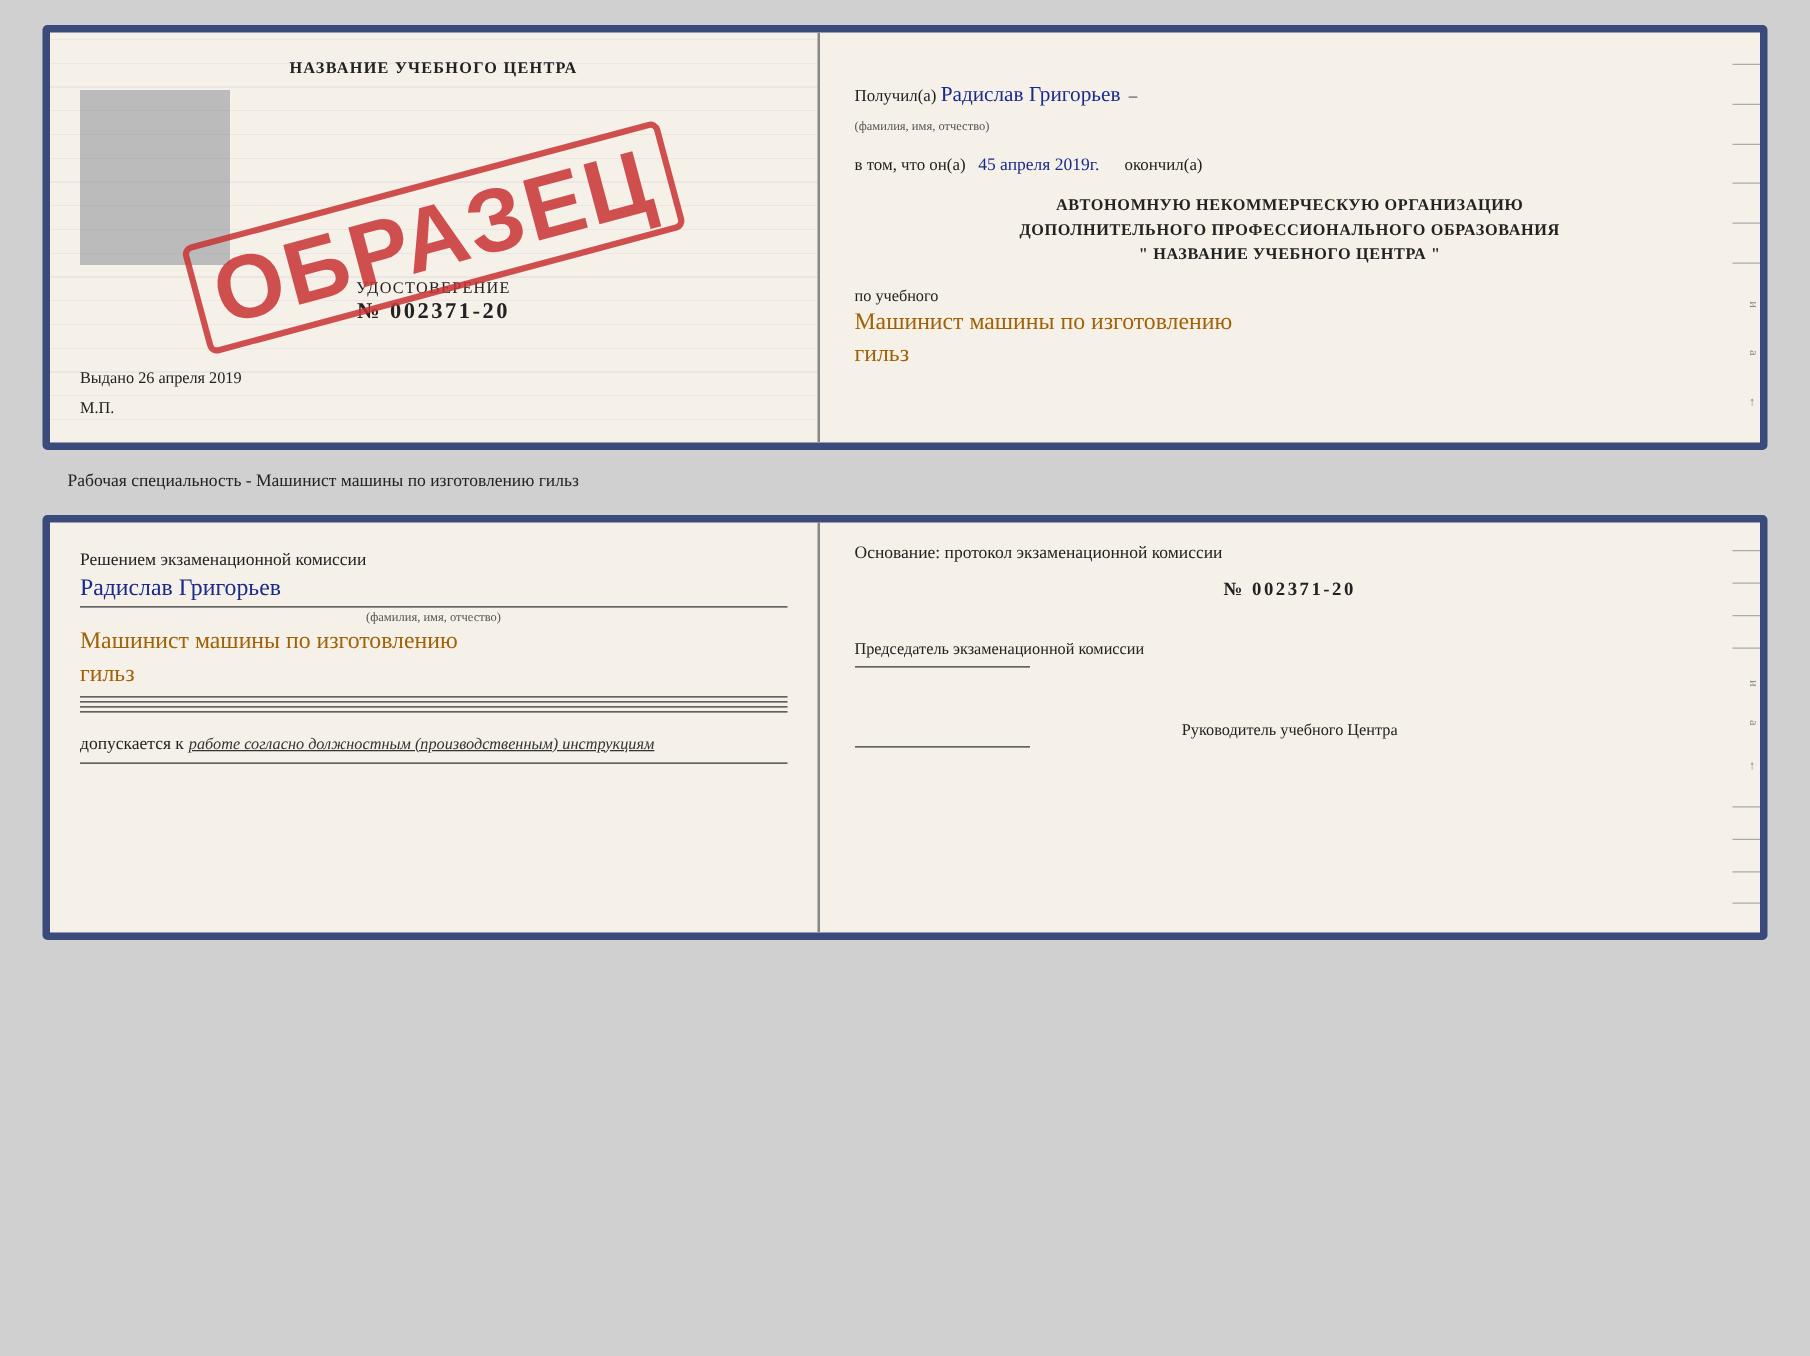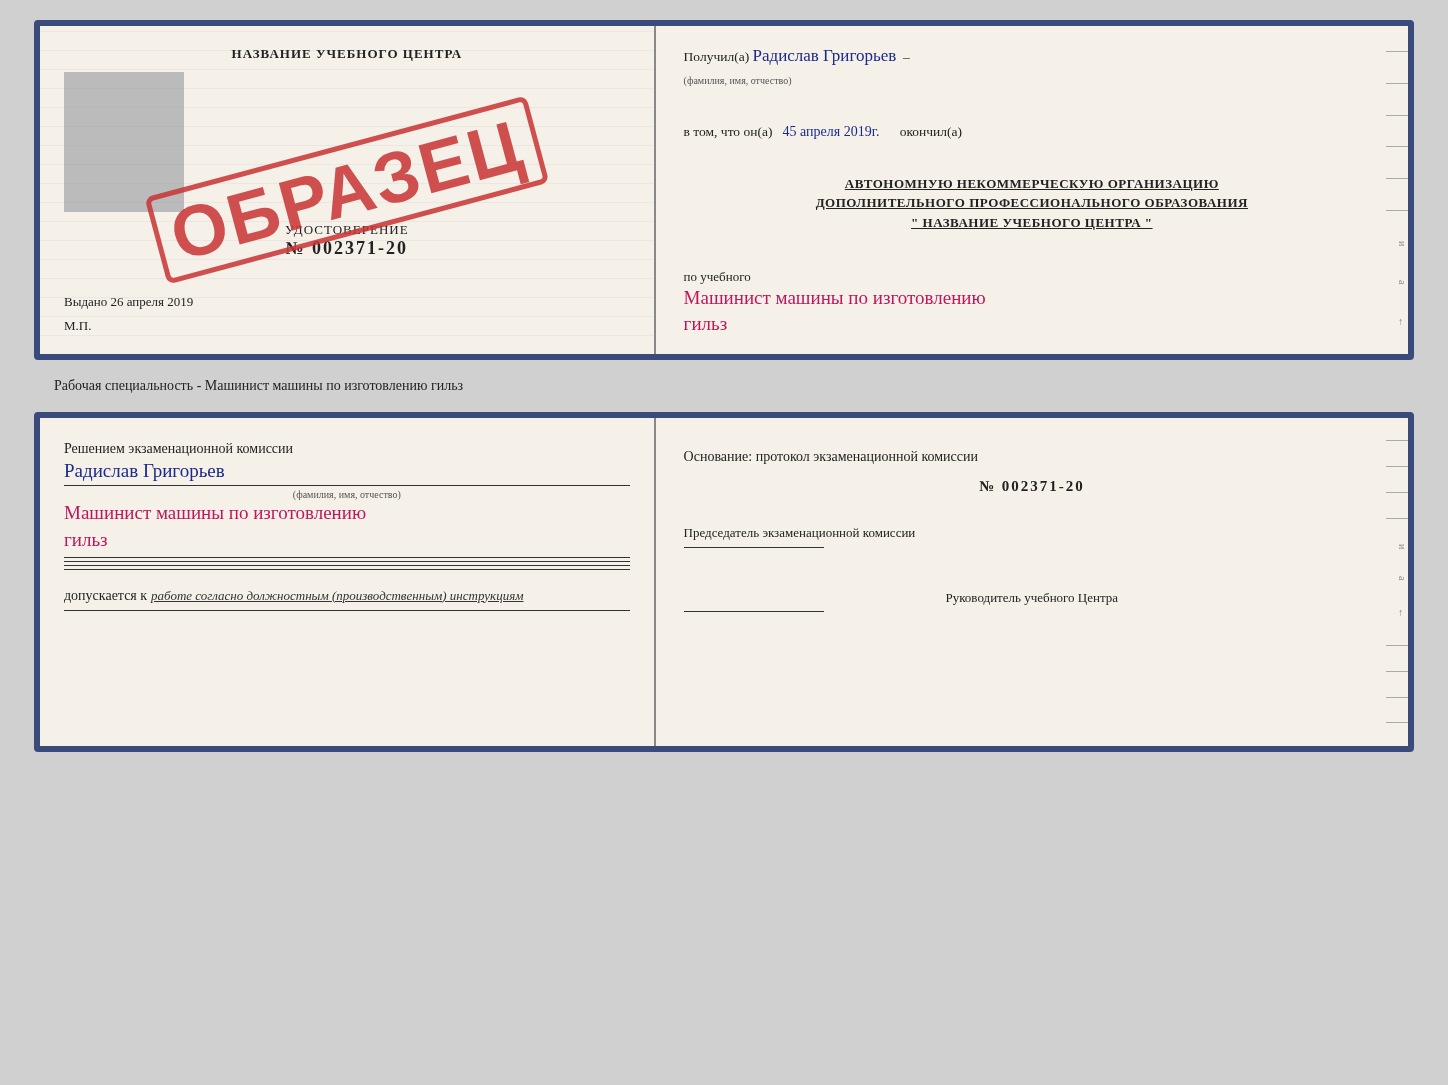--- a/index.html
+++ b/index.html
@@ -35,26 +35,25 @@
       border-right: 2px solid #888;
       padding: 20px 24px;
       position: relative;
       display: flex;
       flex-direction: column;
       justify-content: space-between;
     }
 
     .doc-right {
       width: 55%;
-      padding: 16px 28px;
-      display: flex;
-      flex-direction: column;
-      gap: 26px;
-      position: relative;
-      justify-content: space-between;
+      padding: 36px 28px;
+      display: flex;
+      flex-direction: column;
+      gap: 10px;
+      position: relative;
     }
 
     
     .doc-left::before {
       content: '';
       position: absolute;
       left: 0; top: 0; right: 0; bottom: 0;
       background: repeating-linear-gradient(
         0deg,
         transparent,
@@ -154,32 +153,31 @@
     }
 
     .right-section-center {
       text-align: center;
       font-size: 13px;
       font-weight: bold;
       text-transform: uppercase;
       line-height: 1.5;
       letter-spacing: 0.5px;
       color: #222;
-      text-decoration: underline;
     }
 
     .profession-line {
       font-size: 13px;
       color: #222;
       margin-top: 6px;
     }
 
     .profession-handwritten {
       font-family: 'Segoe Script', 'Brush Script MT', cursive;
-      color: #be185d;
+      color: #a16207;
       font-size: 19px;
       line-height: 1.4;
     }
 
     
     .right-deco-lines {
       position: absolute;
       right: 0;
       top: 0;
       bottom: 0;
@@ -220,21 +218,21 @@
       border-right: 2px solid #888;
       padding: 20px 24px;
       position: relative;
       display: flex;
       flex-direction: column;
       gap: 0;
     }
 
     .doc2-right {
       width: 55%;
-      padding: 28px 28px;
+      padding: 14px 28px;
       display: flex;
       flex-direction: column;
       gap: 10px;
       position: relative;
     }
 
     .section-title {
       font-size: 14px;
       color: #222;
       line-height: 1.6;

